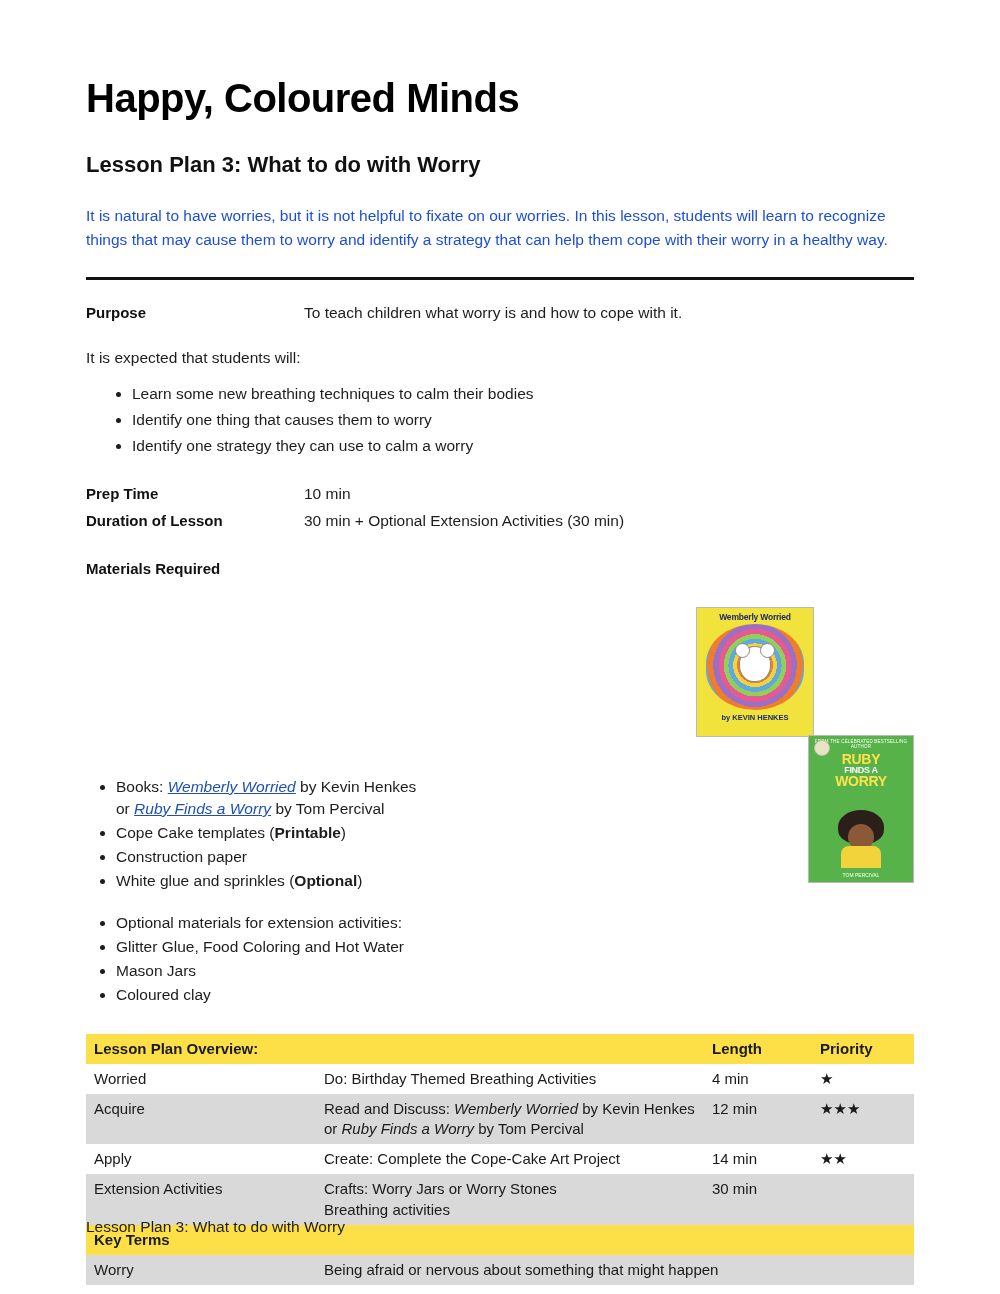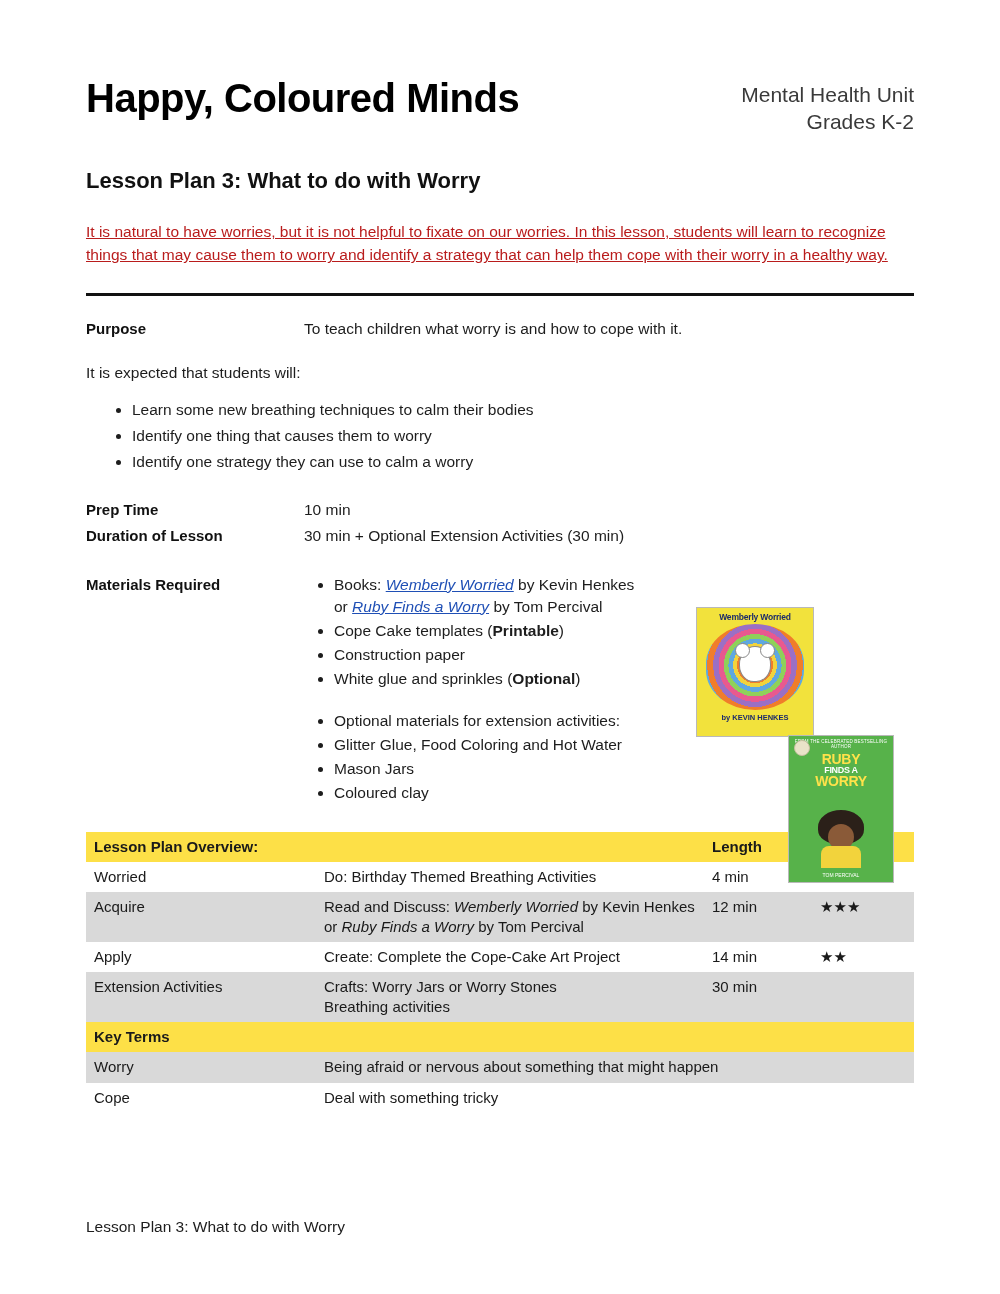--- a/index.html
+++ b/index.html
@@ -50,23 +50,22 @@
     font-size: 22px;
     font-weight: bold;
     color: #111;
     margin: 32px 0 0 0;
   }
 
   .intro {
     margin-top: 26px;
     font-size: 15.5px;
     line-height: 1.52;
-    color: #b91c1c;
+    color: #1d4ed8;
     max-width: 820px;
-    text-decoration: underline;
   }
 
   .rule {
     border: none;
     border-top: 3px solid #111;
     margin: 26px 0 0 0;
   }
 
   
   .detail {
@@ -178,21 +177,21 @@
   }
   .wem-ear.l { left: -5px; }
   .wem-ear.r { right: -5px; }
   .wem-author {
     font-size: 7.5px;
     font-weight: bold;
     color: #1b2a6b;
     margin-top: 3px;
   }
   .cover-ruby {
-    left: 92px;
+    left: 112px;
     top: 128px;
     width: 106px;
     height: 148px;
     background: #57b24a;
     color: #fff;
   }
   .ruby-top {
     font-size: 4.5px;
     text-align: center;
     margin-top: 3px;
@@ -288,22 +287,20 @@
     color: #1d1d1d;
   }
 </style>
 </head>
 <body>
 
 <div class="page">
 
   <div class="header">
     <h1 class="brand-title">Happy, Coloured Minds</h1>
-    <div class="unit-block">Mental Health Unit
-Grades K-2</div>
   </div>
 
   <h2 class="lesson-title">Lesson Plan 3: What to do with Worry</h2>
 
   <p class="intro">It is natural to have worries, but it is not helpful to fixate on our worries. In this lesson, students will learn to recognize things that may cause them to worry and identify a strategy that can help them cope with their worry in a healthy way.</p>
 
   <hr class="rule">
 
   <div class="detail">
     <div class="label">Purpose</div>
@@ -324,21 +321,21 @@
   <div class="detail">
     <div class="label">Prep Time</div>
     <div class="value">10 min</div>
   </div>
 
   <div class="detail tight">
     <div class="label">Duration of Lesson</div>
     <div class="value">30 min + Optional Extension Activities (30 min)</div>
   </div>
 
-  <div class="detail" style="margin-top:26px;">
+  <div class="detail" style="margin-top:26px;flex-direction:column;">
     <div class="label">Materials Required</div>
     <div class="value">
       <ul class="bullets inner">
         <li>
           <span>Books:</span>
           <a class="link" href="#">Wemberly Worried</a>
           <span>by Kevin Henkes</span><br>
           <span>or</span>
           <a class="link" href="#">Ruby Finds a Worry</a>
           <span>by Tom Percival</span>

